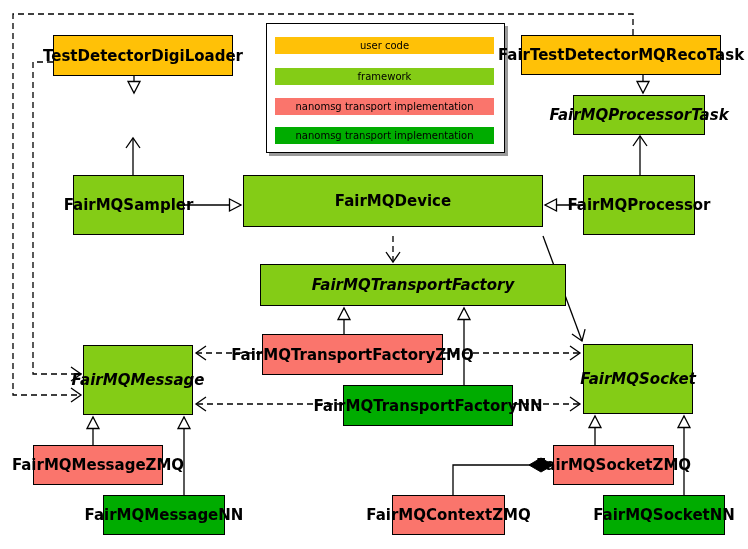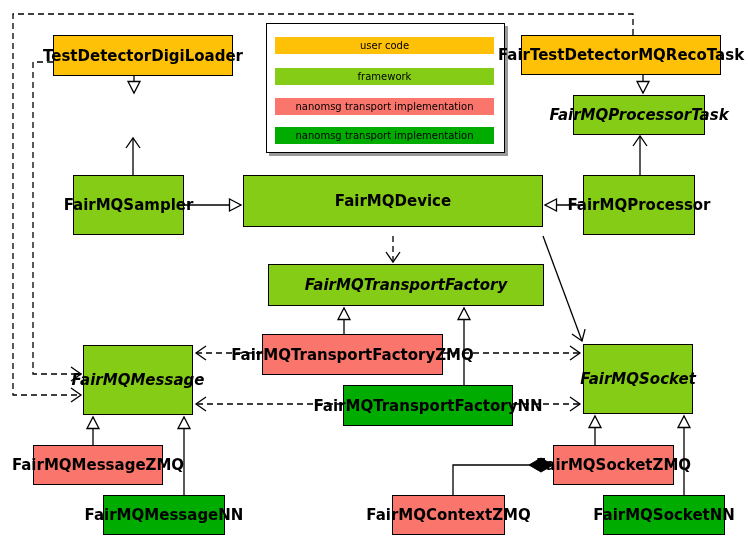--- a/index.html
+++ b/index.html
@@ -110,21 +110,21 @@
   </div>
 
   <div class="node fw" style="left:243px;top:175px;width:300px;height:52px">
     <span>FairMQDevice</span>
   </div>
 
   <div class="node fw" style="left:583px;top:175px;width:112px;height:60px">
     <span>FairMQProcessor</span>
   </div>
 
-  <div class="node fw abstract" style="left:268px;top:264px;width:276px;height:42px">
+  <div class="node fw abstract" style="left:260px;top:264px;width:306px;height:42px">
     <span>FairMQTransportFactory</span>
   </div>
 
   <div class="node zmq" style="left:262px;top:334px;width:181px;height:41px">
     <span>FairMQTransportFactoryZMQ</span>
   </div>
 
   <div class="node nn" style="left:343px;top:385px;width:170px;height:41px">
     <span>FairMQTransportFactoryNN</span>
   </div>

